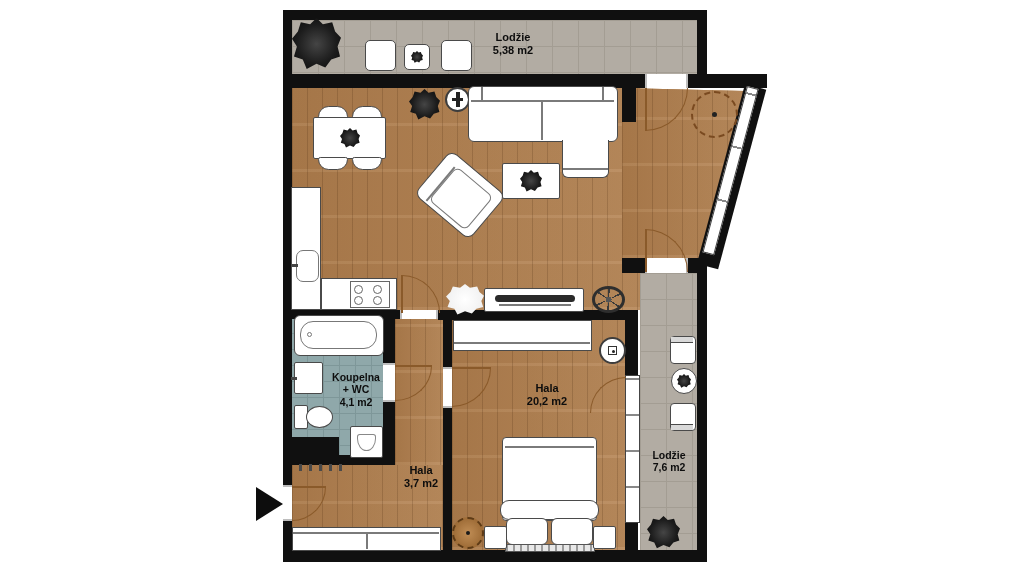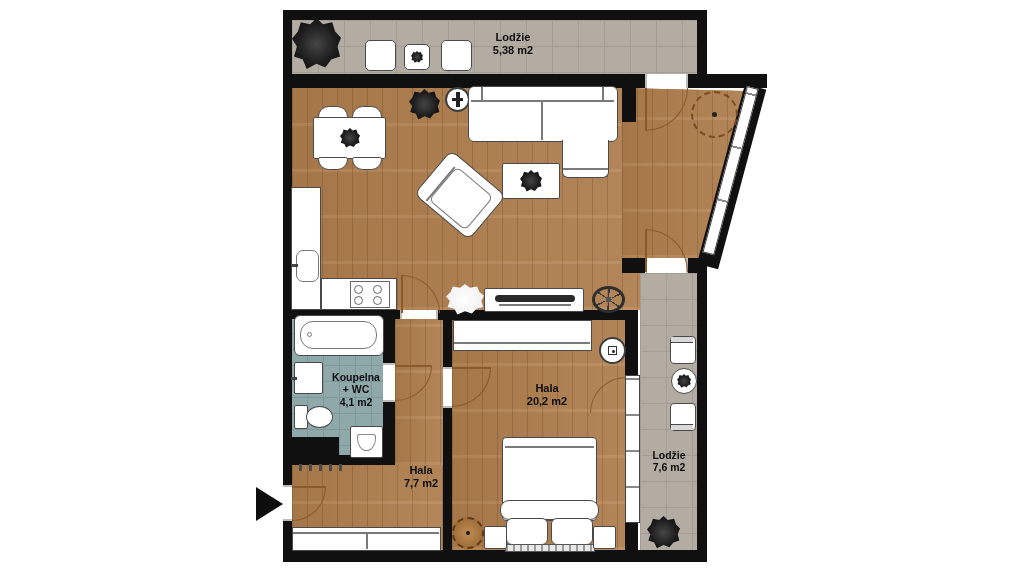--- a/index.html
+++ b/index.html
@@ -223,20 +223,20 @@
     <span>Koupelna</span><br>
     <span>+ WC</span><br>
     <span>4,1 m2</span>
   </div>
   <div class="label" style="left:547px;top:395px;">
     <span>Hala</span><br>
     <span>20,2 m2</span>
   </div>
   <div class="label" style="left:421px;top:477px;">
     <span>Hala</span><br>
-    <span>7,7 m2</span>
+    <span>3,7 m2</span>
   </div>
   <div class="label" style="left:669px;top:461px;font-size:10.5px;">
     <span>Lodžie</span><br>
     <span>7,6 m2</span>
   </div>
 
 </div>
 
 </body></html>

